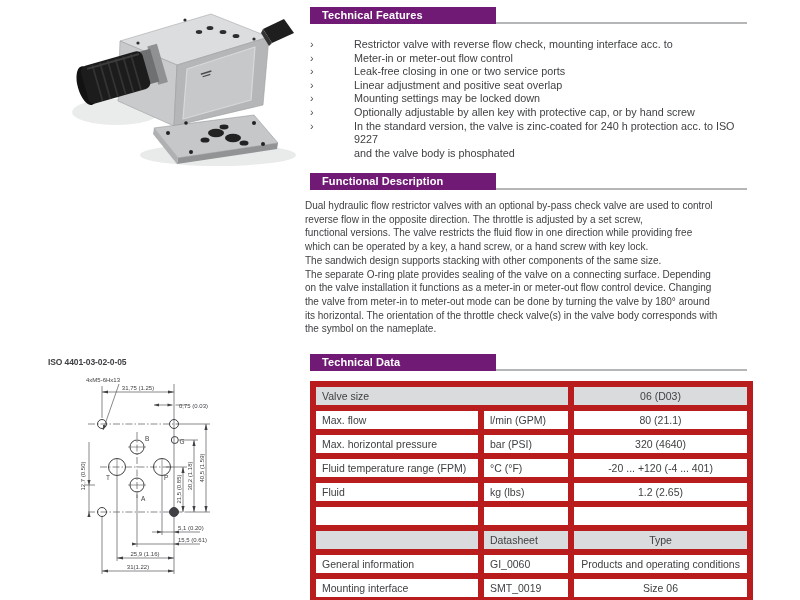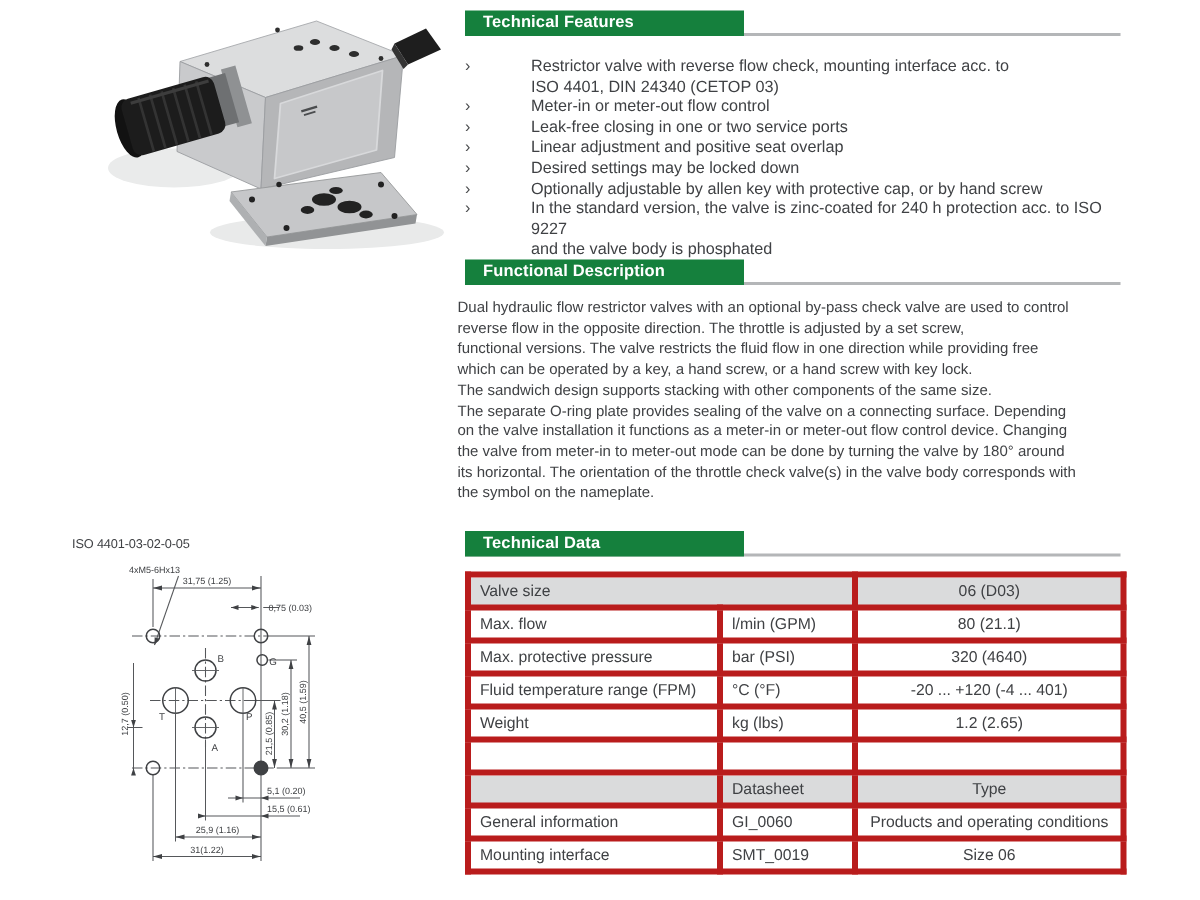--- a/index.html
+++ b/index.html
@@ -3,44 +3,44 @@
 <meta charset="utf-8">
 <style>
   html,body{margin:0;padding:0;}
   body{width:800px;height:600px;background:#ffffff;position:relative;overflow:hidden;
        font-family:"Liberation Sans", sans-serif;color:#3f4144;}
   .abs{position:absolute;}
 
   
   .section{position:absolute;left:310px;width:437px;height:17px;}
   .section .rule{position:absolute;left:0;right:0;bottom:0;height:2px;background:#b4b6b8;}
-  .section .bar{position:absolute;left:0;top:0;width:186px;height:17px;background:#15803d;
+  .section .bar{position:absolute;left:0;top:0;width:186px;height:17px;background:#701a75;
                 color:#ffffff;font-size:11px;font-weight:bold;line-height:17px;padding-left:12px;
                 box-sizing:border-box;letter-spacing:.1px;}
 
   
   .bullets{position:absolute;left:310px;top:38px;width:440px;font-size:10.8px;line-height:13.6px;}
   .b-item{display:flex;}
   .b-glyph{width:13px;flex:0 0 13px;color:#4a4c4e;}
   .b-text{flex:1;}
   .b-line{display:block;padding-left:31px;}
 
   
   .paragraph{position:absolute;left:305px;top:199px;width:445px;font-size:10px;line-height:13.7px;}
   .p-line{display:block;white-space:nowrap;}
 
   
   table.tdata{position:absolute;left:310px;top:381px;width:437px;border-collapse:collapse;
               font-size:10.5px;color:#3f4144;table-layout:fixed;}
-  table.tdata td{border:4px solid #b91c1c;height:18px;padding:0 2px 0 6px;overflow:hidden;white-space:nowrap;}
+  table.tdata td{border:6px solid #b91c1c;height:18px;padding:0 2px 0 6px;overflow:hidden;white-space:nowrap;}
   table.tdata td.ctr{text-align:center;padding:0;}
   table.tdata tr.gray td{background:#dadbdc;}
 
   
-  .iso-title{position:absolute;left:48px;top:357px;font-size:8.5px;font-weight:normal;letter-spacing:-.1px;}
+  .iso-title{position:absolute;left:48px;top:357px;font-size:8.5px;font-weight:bold;letter-spacing:-.1px;}
   .iso-caption{position:absolute;left:40px;top:616px;width:254px;text-align:center;
                font-size:8px;font-weight:bold;}
   svg text{font-family:"Liberation Sans", sans-serif;}
   .dimtxt{font-size:6px;fill:#3f4144;}
   .porttxt{font-size:6.5px;fill:#3f4144;}
 </style>
 </head>
 <body>
 
 <svg class="abs" style="left:58px;top:6px;" width="240" height="163" viewBox="0 0 240 163">
@@ -107,21 +107,20 @@
 <div class="section" style="top:7px;">
   <div class="rule"></div>
   <div class="bar">Technical Features</div>
 </div>
 
 <div class="bullets">
   <div class="b-item">
     <span class="b-glyph">›</span>
     <span class="b-text">
         <span class="b-line">Restrictor valve with reverse flow check, mounting interface acc. to</span>
-        <span class="b-line">ISO 4401, DIN 24340 (CETOP 03)</span>
       </span>
   </div>
   <div class="b-item">
     <span class="b-glyph">›</span>
     <span class="b-text">
         <span class="b-line">Meter-in or meter-out flow control</span>
       </span>
   </div>
   <div class="b-item">
     <span class="b-glyph">›</span>
@@ -131,21 +130,21 @@
   </div>
   <div class="b-item">
     <span class="b-glyph">›</span>
     <span class="b-text">
         <span class="b-line">Linear adjustment and positive seat overlap</span>
       </span>
   </div>
   <div class="b-item">
     <span class="b-glyph">›</span>
     <span class="b-text">
-        <span class="b-line">Desired settings may be locked down</span>
+        <span class="b-line">Mounting settings may be locked down</span>
       </span>
   </div>
   <div class="b-item">
     <span class="b-glyph">›</span>
     <span class="b-text">
         <span class="b-line">Optionally adjustable by allen key with protective cap, or by hand screw</span>
       </span>
   </div>
   <div class="b-item">
     <span class="b-glyph">›</span>
@@ -189,31 +188,31 @@
       <tr class="gray">
     <td colspan="2">Valve size</td>
     <td class="ctr">06 (D03)</td>
   </tr>
   <tr>
     <td>Max. flow</td>
     <td>l/min (GPM)</td>
     <td class="ctr">80 (21.1)</td>
   </tr>
   <tr>
-    <td>Max. protective pressure</td>
+    <td>Max. horizontal pressure</td>
     <td>bar (PSI)</td>
     <td class="ctr">320 (4640)</td>
   </tr>
   <tr>
     <td>Fluid temperature range (FPM)</td>
     <td>°C (°F)</td>
     <td class="ctr">-20 ... +120 (-4 ... 401)</td>
   </tr>
   <tr>
-    <td>Weight</td>
+    <td>Fluid</td>
     <td>kg (lbs)</td>
     <td class="ctr">1.2 (2.65)</td>
   </tr>
   <tr>
     <td></td>
     <td></td>
     <td class="ctr"></td>
   </tr>
   <tr class="gray">
     <td></td>

